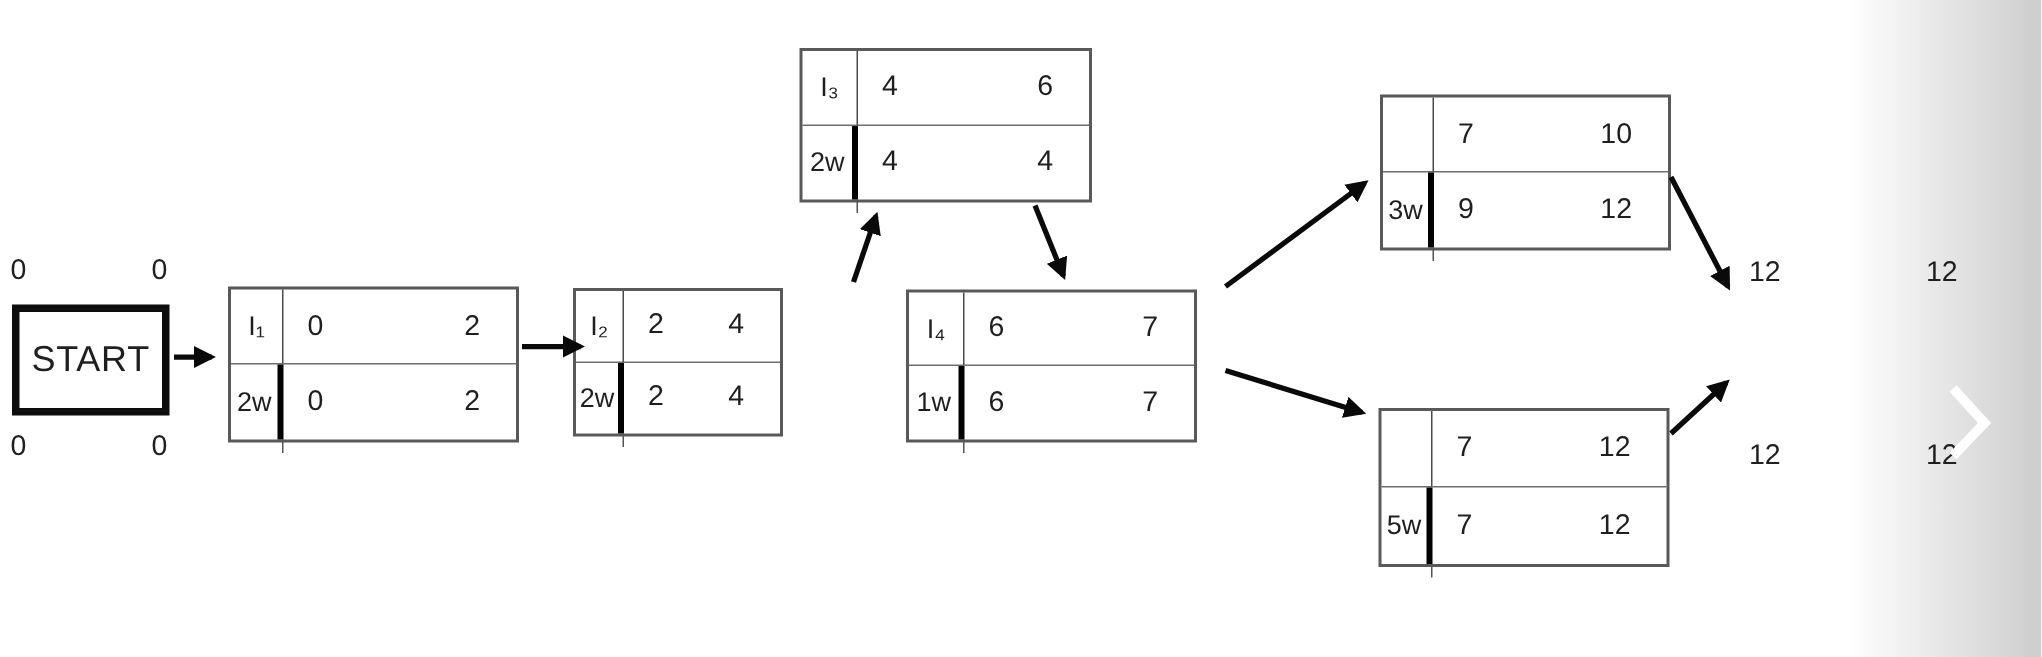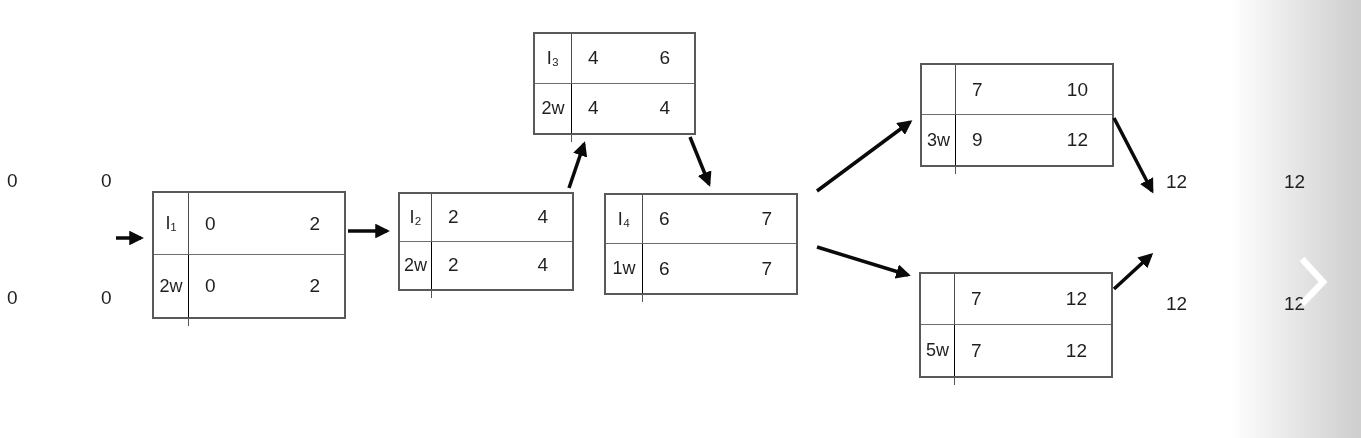--- a/index.html
+++ b/index.html
@@ -36,65 +36,68 @@
     grid-template-columns:var(--col) 1fr;
     grid-template-rows:1fr 1fr;
     z-index:1;
   }
   .node::after{ 
     content:"";position:absolute;left:calc(var(--col) - 1px);bottom:-9px;
     width:1px;height:9px;background:#555;
   }
   .cell{display:flex;align-items:center;font-size:19px;}
   .cell.idc{justify-content:center;border-right:1px solid #4a4a4a;border-bottom:1px solid #6e6e6e;font-size:18px;}
-  .cell.durc{justify-content:center;border-right:1px solid #000000;font-size:18px;}
+  .cell.durc{justify-content:center;border-right:4px solid #000000;font-size:18px;}
   .cell.vals{justify-content:space-between;padding:0 24px 0 16px;}
   .cell.vals.toprow{border-bottom:1px solid #6e6e6e;}
   svg.overlay{position:absolute;left:0;top:0;z-index:5;pointer-events:none;}
   svg.overlay .clickable{pointer-events:auto;cursor:pointer;}
 </style>
 </head>
 <body>
 
 <div id="canvas">
 
   <div class="edge-fade"></div>
 
   <span class="corner" style="left:7px;top:170px">0</span>
   <span class="corner" style="left:101px;top:170px">0</span>
   <span class="corner" style="left:7px;top:287px">0</span>
   <span class="corner" style="left:101px;top:287px">0</span>
+  <div class="terminal" style="left:8px;top:203px;width:105px;height:74px">
+    <span>START</span>
+  </div>
 
-  <div class="node" style="left:152px;top:191px;width:194px;height:128px;--col:35px">
+  <div class="node" style="left:152px;top:191px;width:194px;height:104px;--col:35px">
     <div class="cell idc">I₁</div>
     <div class="cell vals toprow">
       <span>0</span>
       <span>2</span>
     </div>
     <div class="cell durc">2w</div>
     <div class="cell vals">
       <span>0</span>
       <span>2</span>
     </div>
   </div>
 
-  <div class="node" style="left:398px;top:192px;width:176px;height:99px;--col:32px">
+  <div class="node" style="left:382px;top:192px;width:140px;height:99px;--col:32px">
     <div class="cell idc">I₂</div>
     <div class="cell vals toprow">
       <span>2</span>
       <span>4</span>
     </div>
     <div class="cell durc">2w</div>
     <div class="cell vals">
       <span>2</span>
       <span>4</span>
     </div>
   </div>
 
-  <div class="node" style="left:533px;top:32px;width:163px;height:103px;--col:37px">
+  <div class="node" style="left:533px;top:32px;width:195px;height:103px;--col:37px">
     <div class="cell idc">I₃</div>
     <div class="cell vals toprow">
       <span>4</span>
       <span>6</span>
     </div>
     <div class="cell durc">2w</div>
     <div class="cell vals">
       <span>4</span>
       <span>4</span>
     </div>

